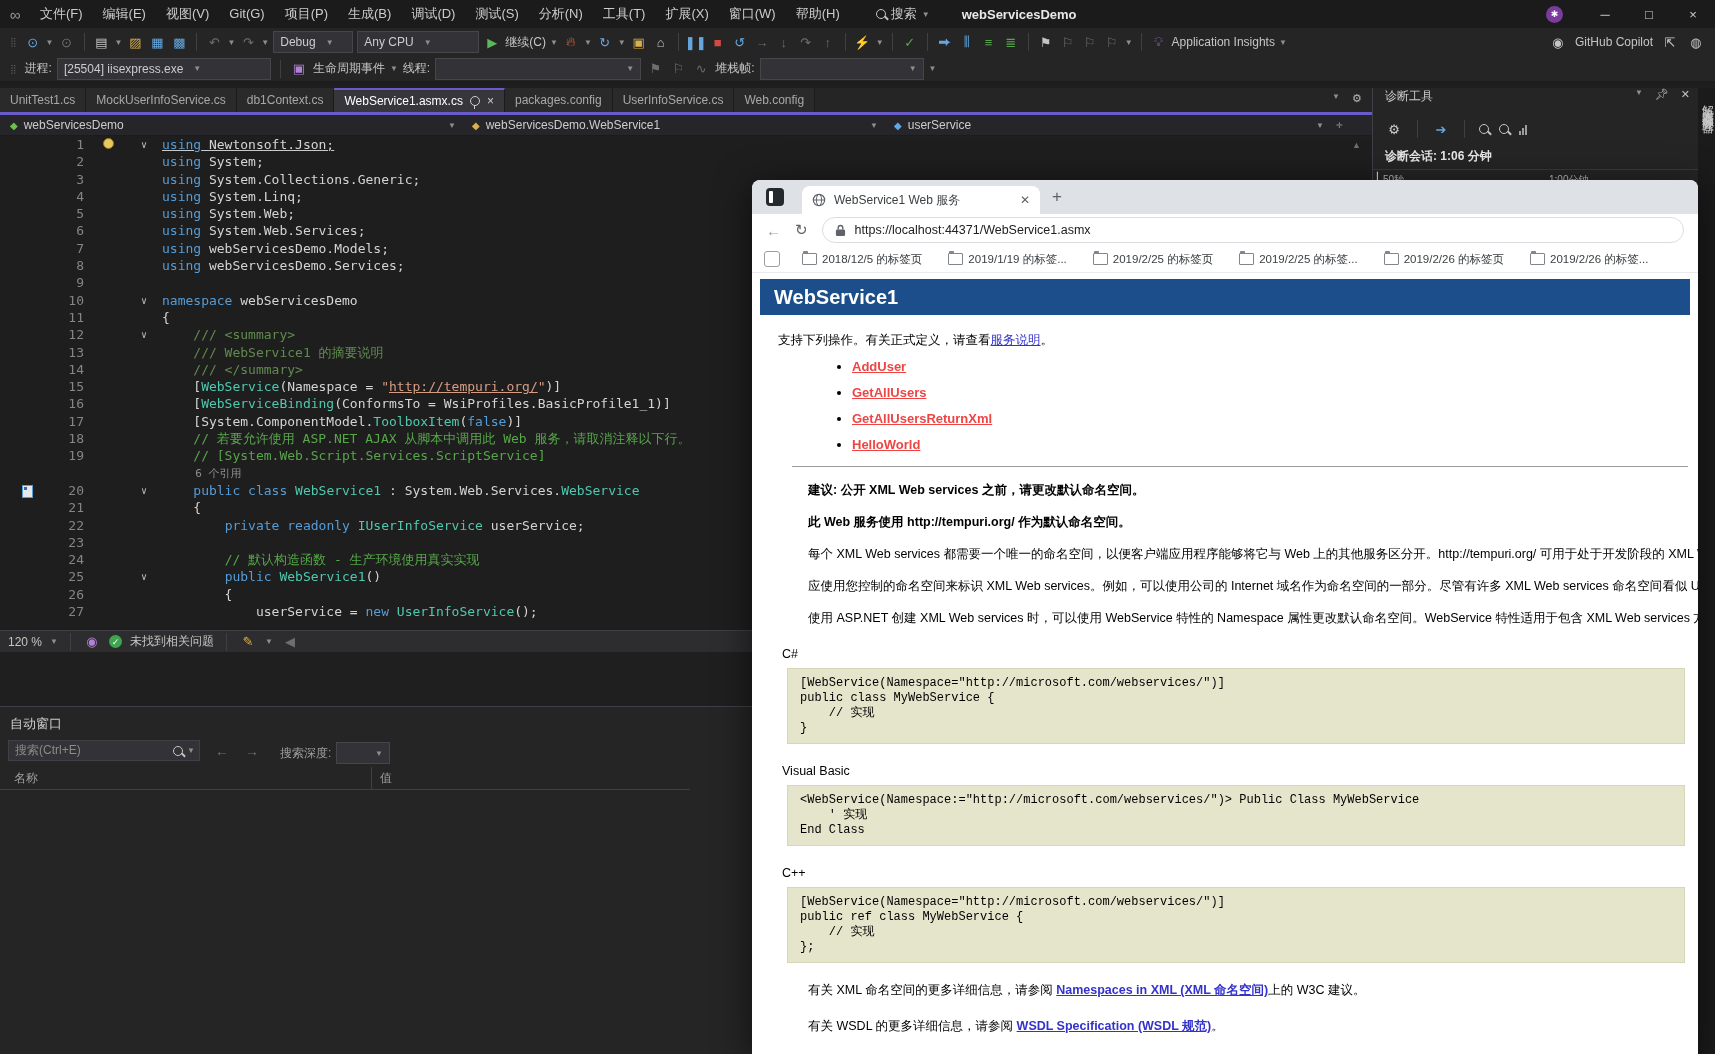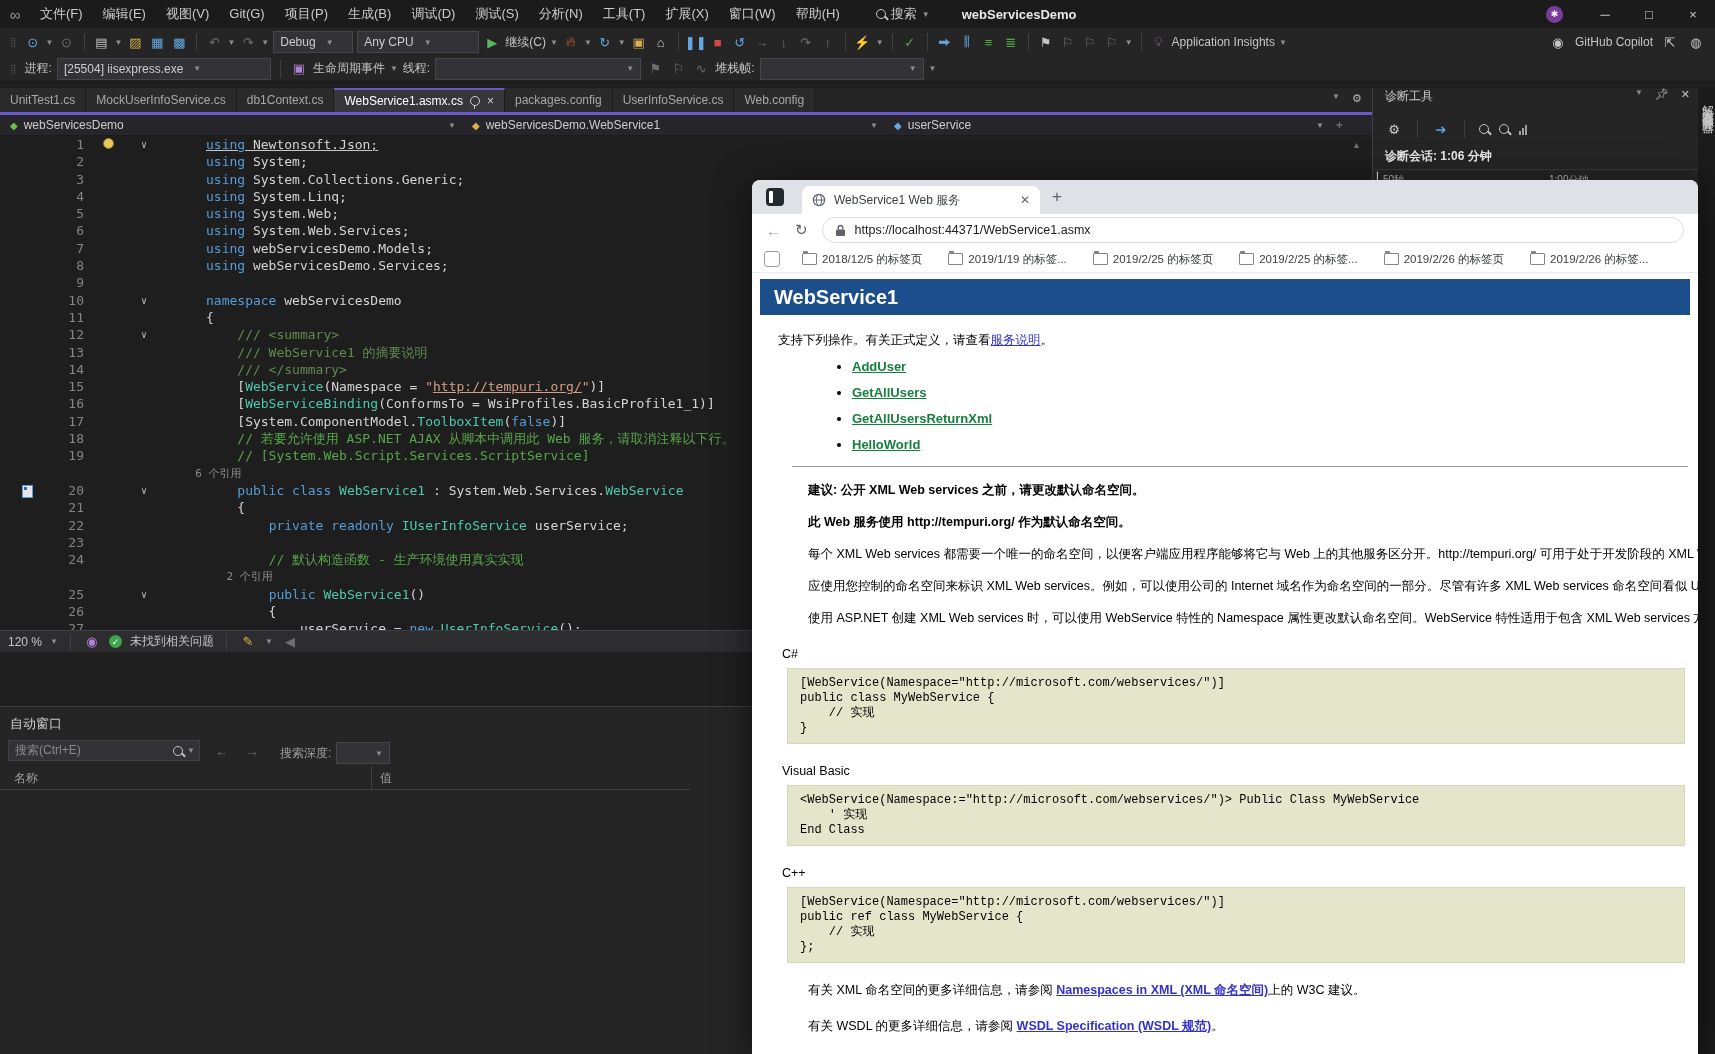--- a/index.html
+++ b/index.html
@@ -47,21 +47,21 @@
   .bc-seg{display:flex;align-items:center;height:21px;padding:0 6px 0 10px;box-sizing:border-box;justify-content:space-between;}
   .bc-ic{margin-right:6px;font-size:10px;}
 
   
   #vs-editor{left:0;top:136px;width:1372px;height:494px;background:#1e1e1e;overflow:hidden;
              font-family:"DejaVu Sans Mono","Liberation Mono",monospace;font-size:13px;}
   .edrow{display:flex;height:17.3px;line-height:17.3px;white-space:pre;position:relative;}
   .ed-num{width:84px;text-align:right;padding-right:2px;color:#858585;flex:0 0 auto;}
   .ed-g1{width:44px;flex:0 0 auto;text-align:center;}
   .ed-fold{width:28px;flex:0 0 auto;text-align:center;color:#b9b9b9;font-size:10px;}
-  .ed-code{padding-left:4px;margin-left:44px;}
+  .ed-code{padding-left:4px;}
   .lens{color:#8f8f8f;font-size:11px;}
   .sg-kw{color:#569cd6;} .sg-pl{color:#d4d4d4;} .sg-ty{color:#4ec9b0;} .sg-cm{color:#57a64a;}
   .sg-dc{color:#608b4e;} .sg-st{color:#d69d85;} .sg-stu{color:#d69d85;text-decoration:underline;}
   .ul-line .ed-code{text-decoration:underline;text-decoration-color:#c9c9c9;}
   .bulb{display:inline-block;width:9px;height:9px;border-radius:50%;background:#e8c95c;border:1px solid #8f7a2a;}
   .linemark{position:absolute;left:22px;top:3px;width:9px;height:11px;background:#e8e8e8;border:1px solid #569cd6;}
   .linemark::after{content:"";position:absolute;left:1px;top:1px;width:3px;height:3px;background:#2b66c9;}
   #ed-scroll-up{left:1352px;top:140px;color:#6e6e6e;font-size:9px;}
 
   #vs-edstatus{left:0;top:630px;width:1372px;height:22px;background:#2d2d30;display:flex;align-items:center;
@@ -117,21 +117,21 @@
   .fold-ic::before{content:"";position:absolute;left:0;top:-3px;width:5px;height:2px;background:#80868b;border-radius:1px 1px 0 0;}
   #b-apps{width:14px;height:14px;border:1px solid #9aa0a6;border-radius:3px;margin-right:14px;}
 
   #b-page{position:relative;height:782px;background:#fff;color:#000;font-size:12.5px;overflow:hidden;}
   #p-banner{margin:6px 8px 0 8px;height:36px;background:#1c4e8c;color:#fff;display:flex;align-items:center;
             padding-left:14px;font-size:20px;font-weight:bold;}
   #p-intro{margin:17px 8px 0 26px;}
   a.plink{color:#3333cc;text-decoration:underline;}
   #ops{list-style:disc;margin:10px 0 0 0;padding-left:100px;}
   #ops li{margin-bottom:11px;font-size:13px;}
-  #ops a{color:#15803d;font-weight:bold;text-decoration:underline;margin-top:33px;}
+  #ops a{color:#ef4444;font-weight:bold;text-decoration:underline;margin-top:33px;}
   #p-hr{margin:14px 10px 0 40px;border:none;border-top:1px solid #9a9a9a;}
   .ppara{margin:0 0 0 56px;padding-top:15px;white-space:nowrap;overflow:hidden;}
   .ppara.b{font-weight:bold;}
   .plabel{margin:20px 0 0 30px;}
   .pcode{margin:7px 13px 0 35px;background:#e5e5cc;border:1px solid #d6d6b8;padding:7px 12px;
          font-family:"Liberation Mono","DejaVu Sans Mono",monospace;font-size:12px;line-height:15px;white-space:pre;}
   .pref{margin:0 0 0 56px;padding-top:19px;white-space:nowrap;overflow:hidden;}
   .pref a{color:#3333cc;font-weight:bold;text-decoration:underline;}
 </style>
 </head>
@@ -339,21 +339,20 @@
       <div class="edrow"><span class="ed-num">16</span><span class="ed-g1"></span><span class="ed-fold"></span><span class="ed-code"><span class="sg-pl">    [</span><span class="sg-ty">WebServiceBinding</span><span class="sg-pl">(ConformsTo = WsiProfiles.BasicProfile1_1)]</span></span></div>
       <div class="edrow"><span class="ed-num">17</span><span class="ed-g1"></span><span class="ed-fold"></span><span class="ed-code"><span class="sg-pl">    [System.ComponentModel.</span><span class="sg-ty">ToolboxItem</span><span class="sg-pl">(</span><span class="sg-kw">false</span><span class="sg-pl">)]</span></span></div>
       <div class="edrow"><span class="ed-num">18</span><span class="ed-g1"></span><span class="ed-fold"></span><span class="ed-code"><span class="sg-pl">    </span><span class="sg-cm">// 若要允许使用 ASP.NET AJAX 从脚本中调用此 Web 服务，请取消注释以下行。</span></span></div>
       <div class="edrow"><span class="ed-num">19</span><span class="ed-g1"></span><span class="ed-fold"></span><span class="ed-code"><span class="sg-pl">    </span><span class="sg-cm">// [System.Web.Script.Services.ScriptService]</span></span></div>
       <div class="edrow"><span class="lens" style="padding-left: 195.2px;">6 个引用</span></div>
       <div class="edrow"><span class="linemark"></span><span class="ed-num">20</span><span class="ed-g1"></span><span class="ed-fold">∨</span><span class="ed-code"><span class="sg-pl">    </span><span class="sg-kw">public</span><span class="sg-pl"> </span><span class="sg-kw">class</span><span class="sg-pl"> </span><span class="sg-ty">WebService1</span><span class="sg-pl"> : System.Web.Services.</span><span class="sg-ty">WebService</span></span></div>
       <div class="edrow"><span class="ed-num">21</span><span class="ed-g1"></span><span class="ed-fold"></span><span class="ed-code"><span class="sg-pl">    {</span></span></div>
       <div class="edrow"><span class="ed-num">22</span><span class="ed-g1"></span><span class="ed-fold"></span><span class="ed-code"><span class="sg-pl">        </span><span class="sg-kw">private</span><span class="sg-pl"> </span><span class="sg-kw">readonly</span><span class="sg-pl"> </span><span class="sg-ty">IUserInfoService</span><span class="sg-pl"> userService;</span></span></div>
       <div class="edrow"><span class="ed-num">23</span><span class="ed-g1"></span><span class="ed-fold"></span><span class="ed-code"></span></div>
       <div class="edrow"><span class="ed-num">24</span><span class="ed-g1"></span><span class="ed-fold"></span><span class="ed-code"><span class="sg-pl">        </span><span class="sg-cm">// 默认构造函数 - 生产环境使用真实实现</span></span></div>
-      <div class="edrow"><span class="lens" style="padding-left: 226.4px;">2 个引用</span></div>
       <div class="edrow"><span class="ed-num">25</span><span class="ed-g1"></span><span class="ed-fold">∨</span><span class="ed-code"><span class="sg-pl">        </span><span class="sg-kw">public</span><span class="sg-pl"> </span><span class="sg-ty">WebService1</span><span class="sg-pl">()</span></span></div>
       <div class="edrow"><span class="ed-num">26</span><span class="ed-g1"></span><span class="ed-fold"></span><span class="ed-code"><span class="sg-pl">        {</span></span></div>
       <div class="edrow"><span class="ed-num">27</span><span class="ed-g1"></span><span class="ed-fold"></span><span class="ed-code"><span class="sg-pl">            userService = </span><span class="sg-kw">new</span><span class="sg-pl"> </span><span class="sg-ty">UserInfoService</span><span class="sg-pl">();</span></span></div>
     </div>
   <div id="ed-scroll-up" class="abs">▲</div>
 
   <div id="vs-edstatus" class="abs">
     <span>120 %</span>
     <span class="caret">▼</span>
     <span class="tdiv"></span>

